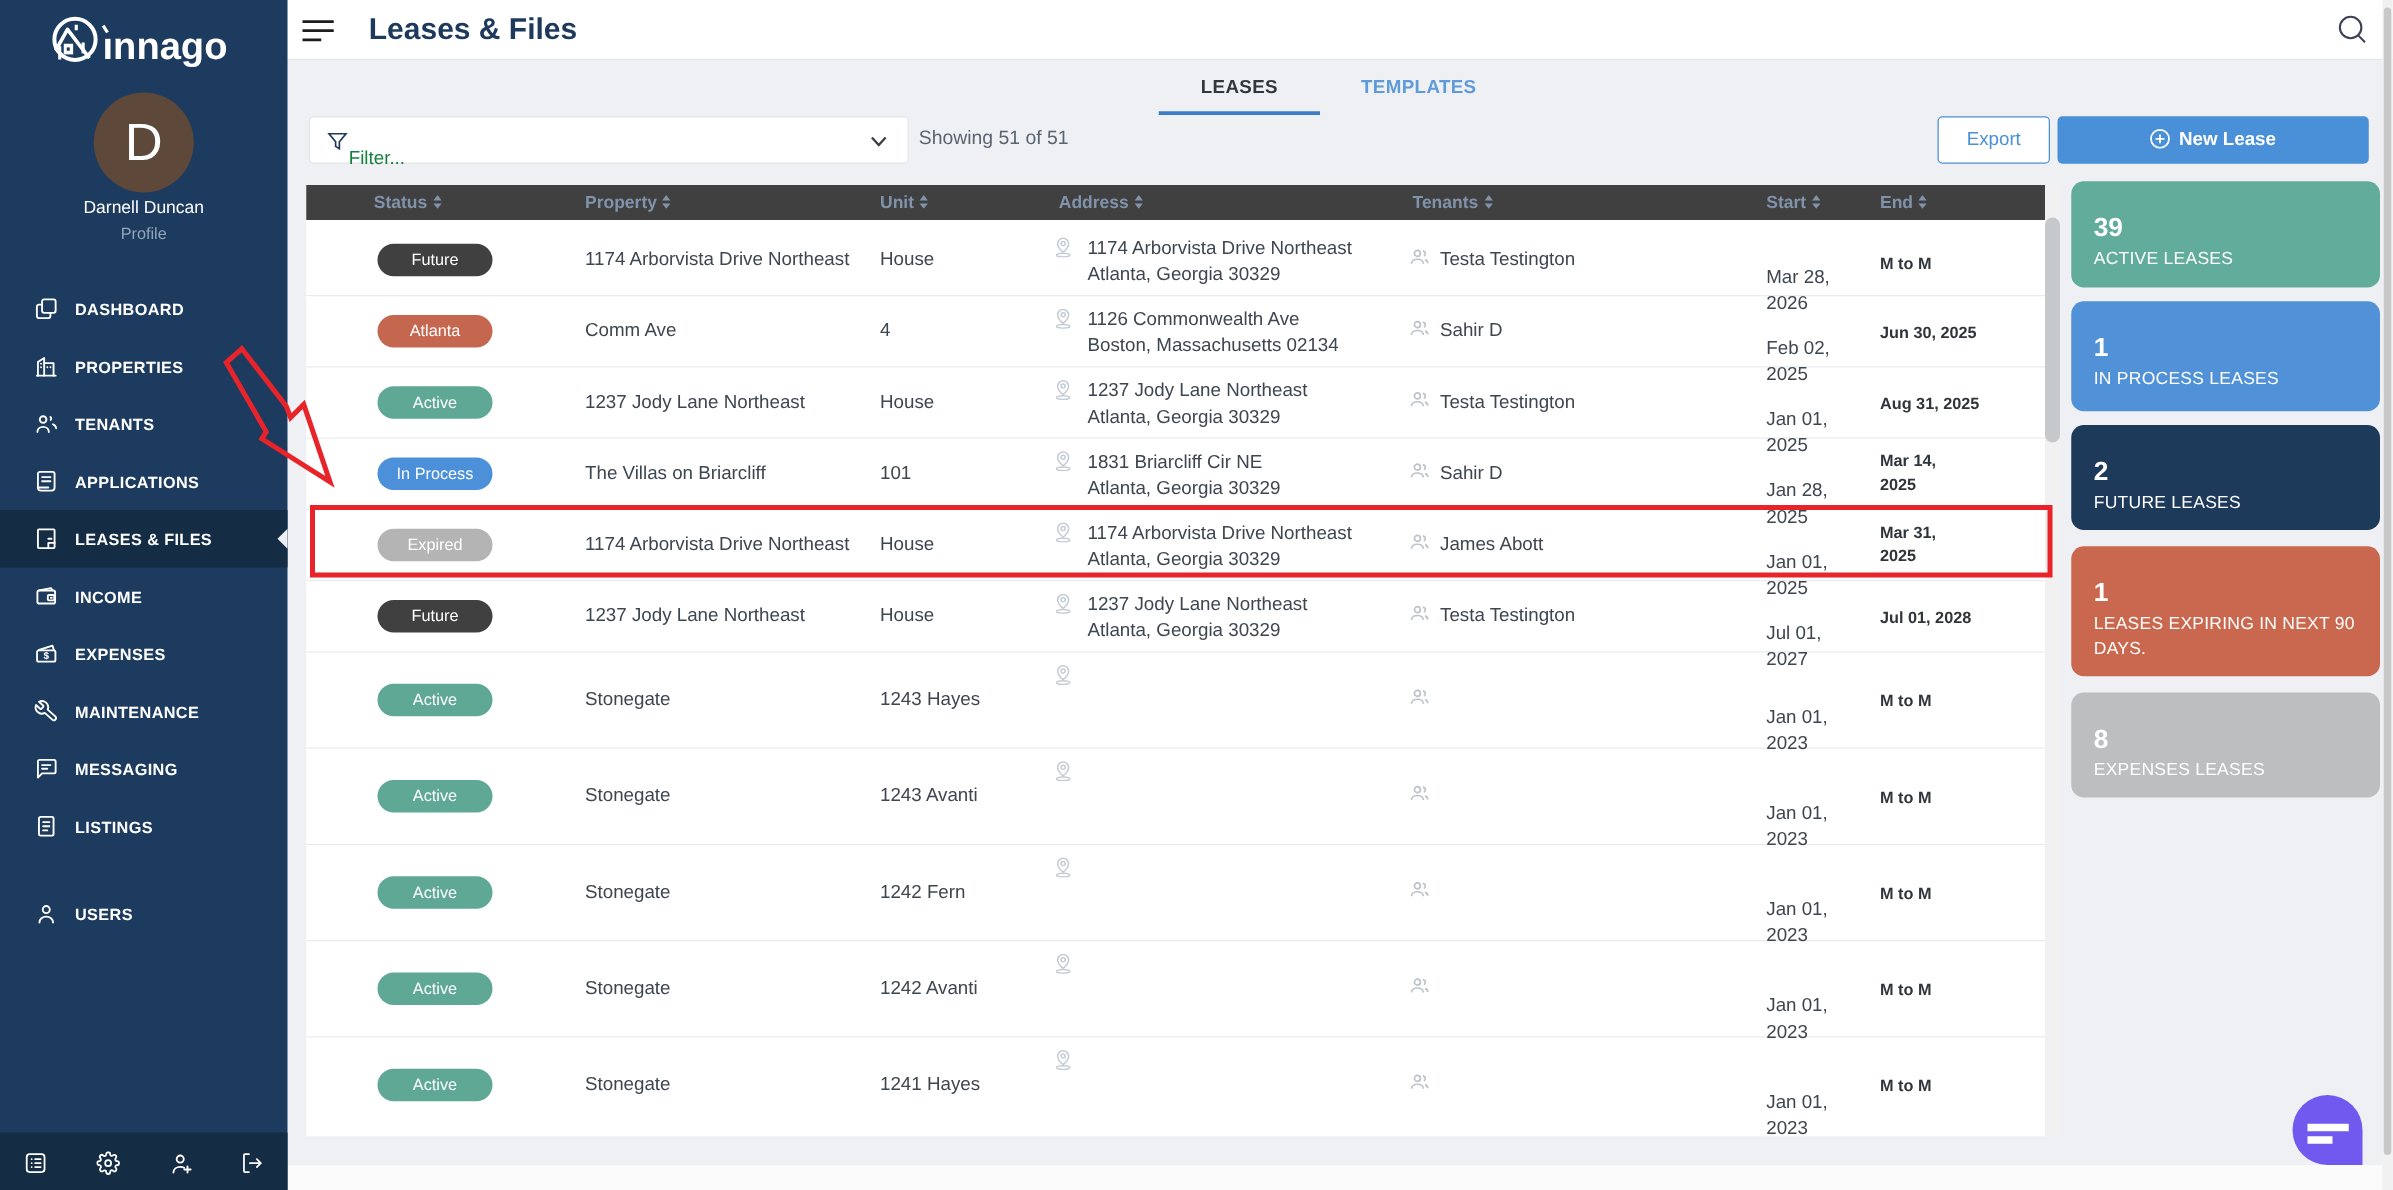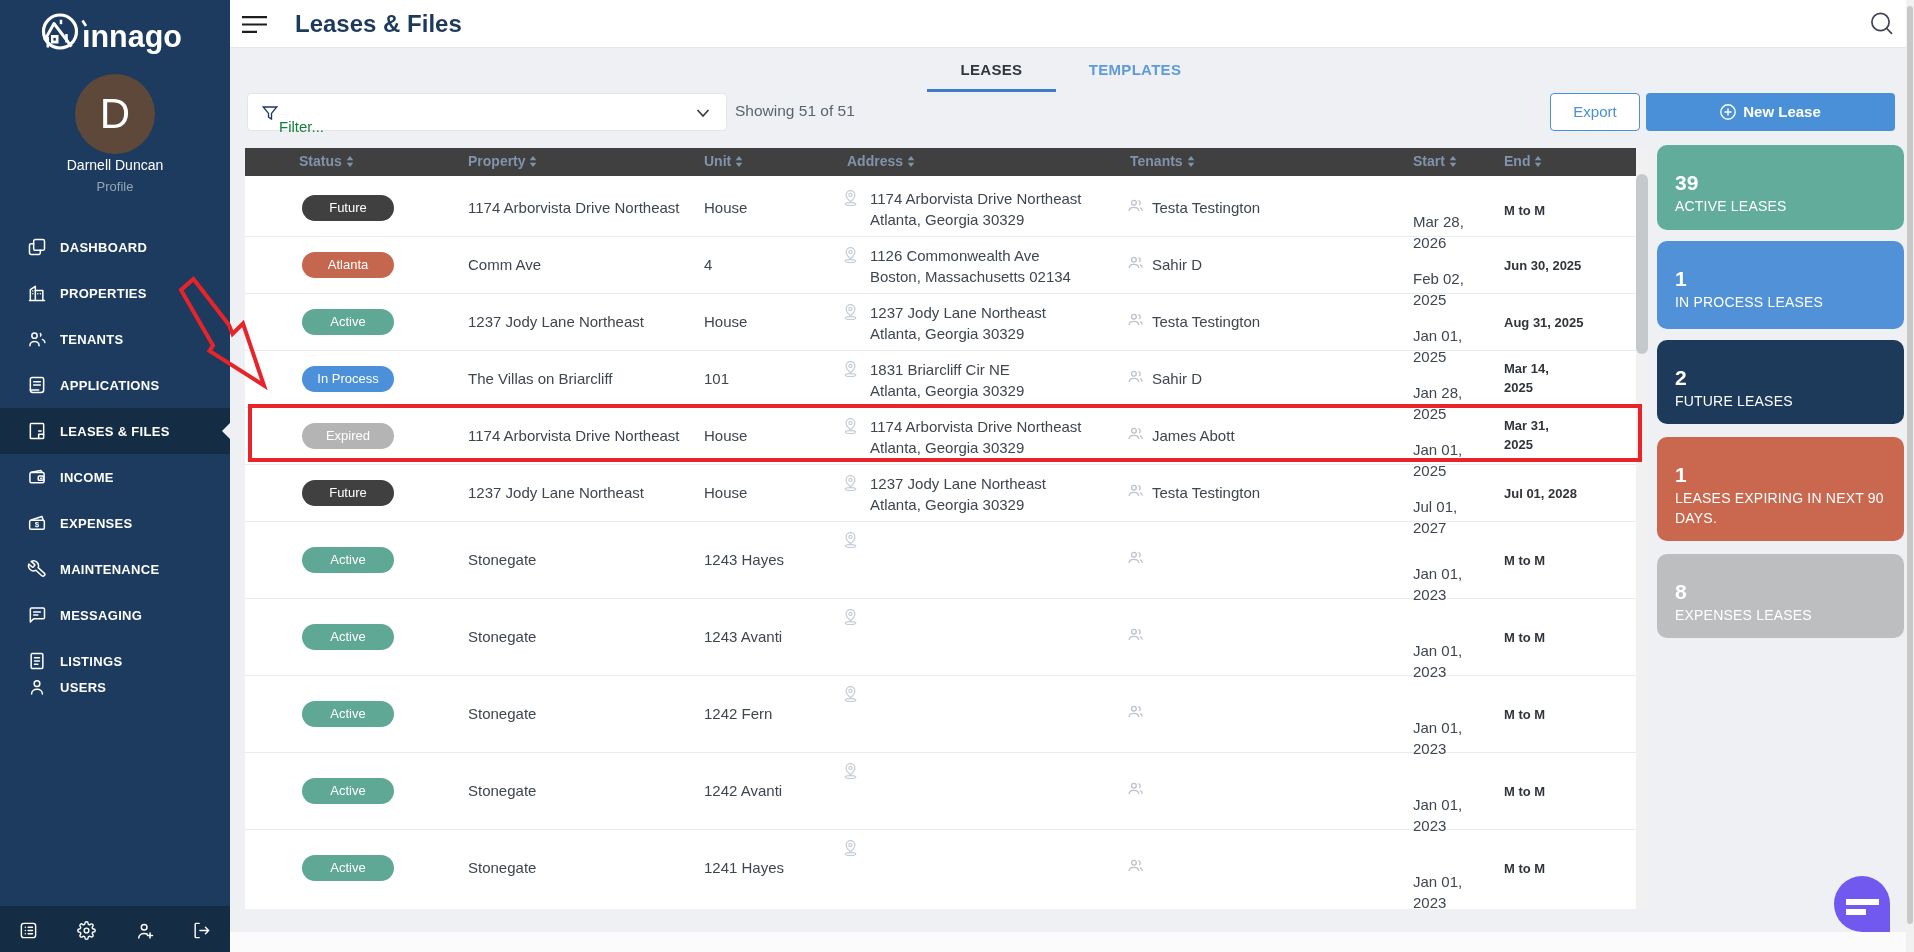--- a/index.html
+++ b/index.html
@@ -189,21 +189,21 @@
     </div>
   <div class="nav" style="top:638px;">
       <span class="ic">
     <svg width="20" height="20" viewBox="0 0 24 24" fill="none" stroke="#fff" stroke-width="1.8" stroke-linecap="round" stroke-linejoin="round">
           <rect x="5" y="3" width="14" height="18" rx="1.5"></rect>
           <path d="M9 8h6M9 12h6M9 16h4"></path>
         </svg>
     </span>
       <span class="lb">LISTINGS</span>
     </div>
-  <div class="nav" style="top:664px;">
+  <div class="nav" style="top:708px;">
       <span class="ic">
     <svg width="20" height="20" viewBox="0 0 24 24" fill="none" stroke="#fff" stroke-width="1.8" stroke-linecap="round" stroke-linejoin="round">
           <circle cx="12" cy="8" r="3.4"></circle>
           <path d="M5.5 20.5c0-3.4 2.9-5.7 6.5-5.7s6.5 2.3 6.5 5.7"></path>
         </svg>
     </span>
       <span class="lb">USERS</span>
     </div>
   <div id="sidefoot"></div>
   <span class="fic" style="left:19px;">

